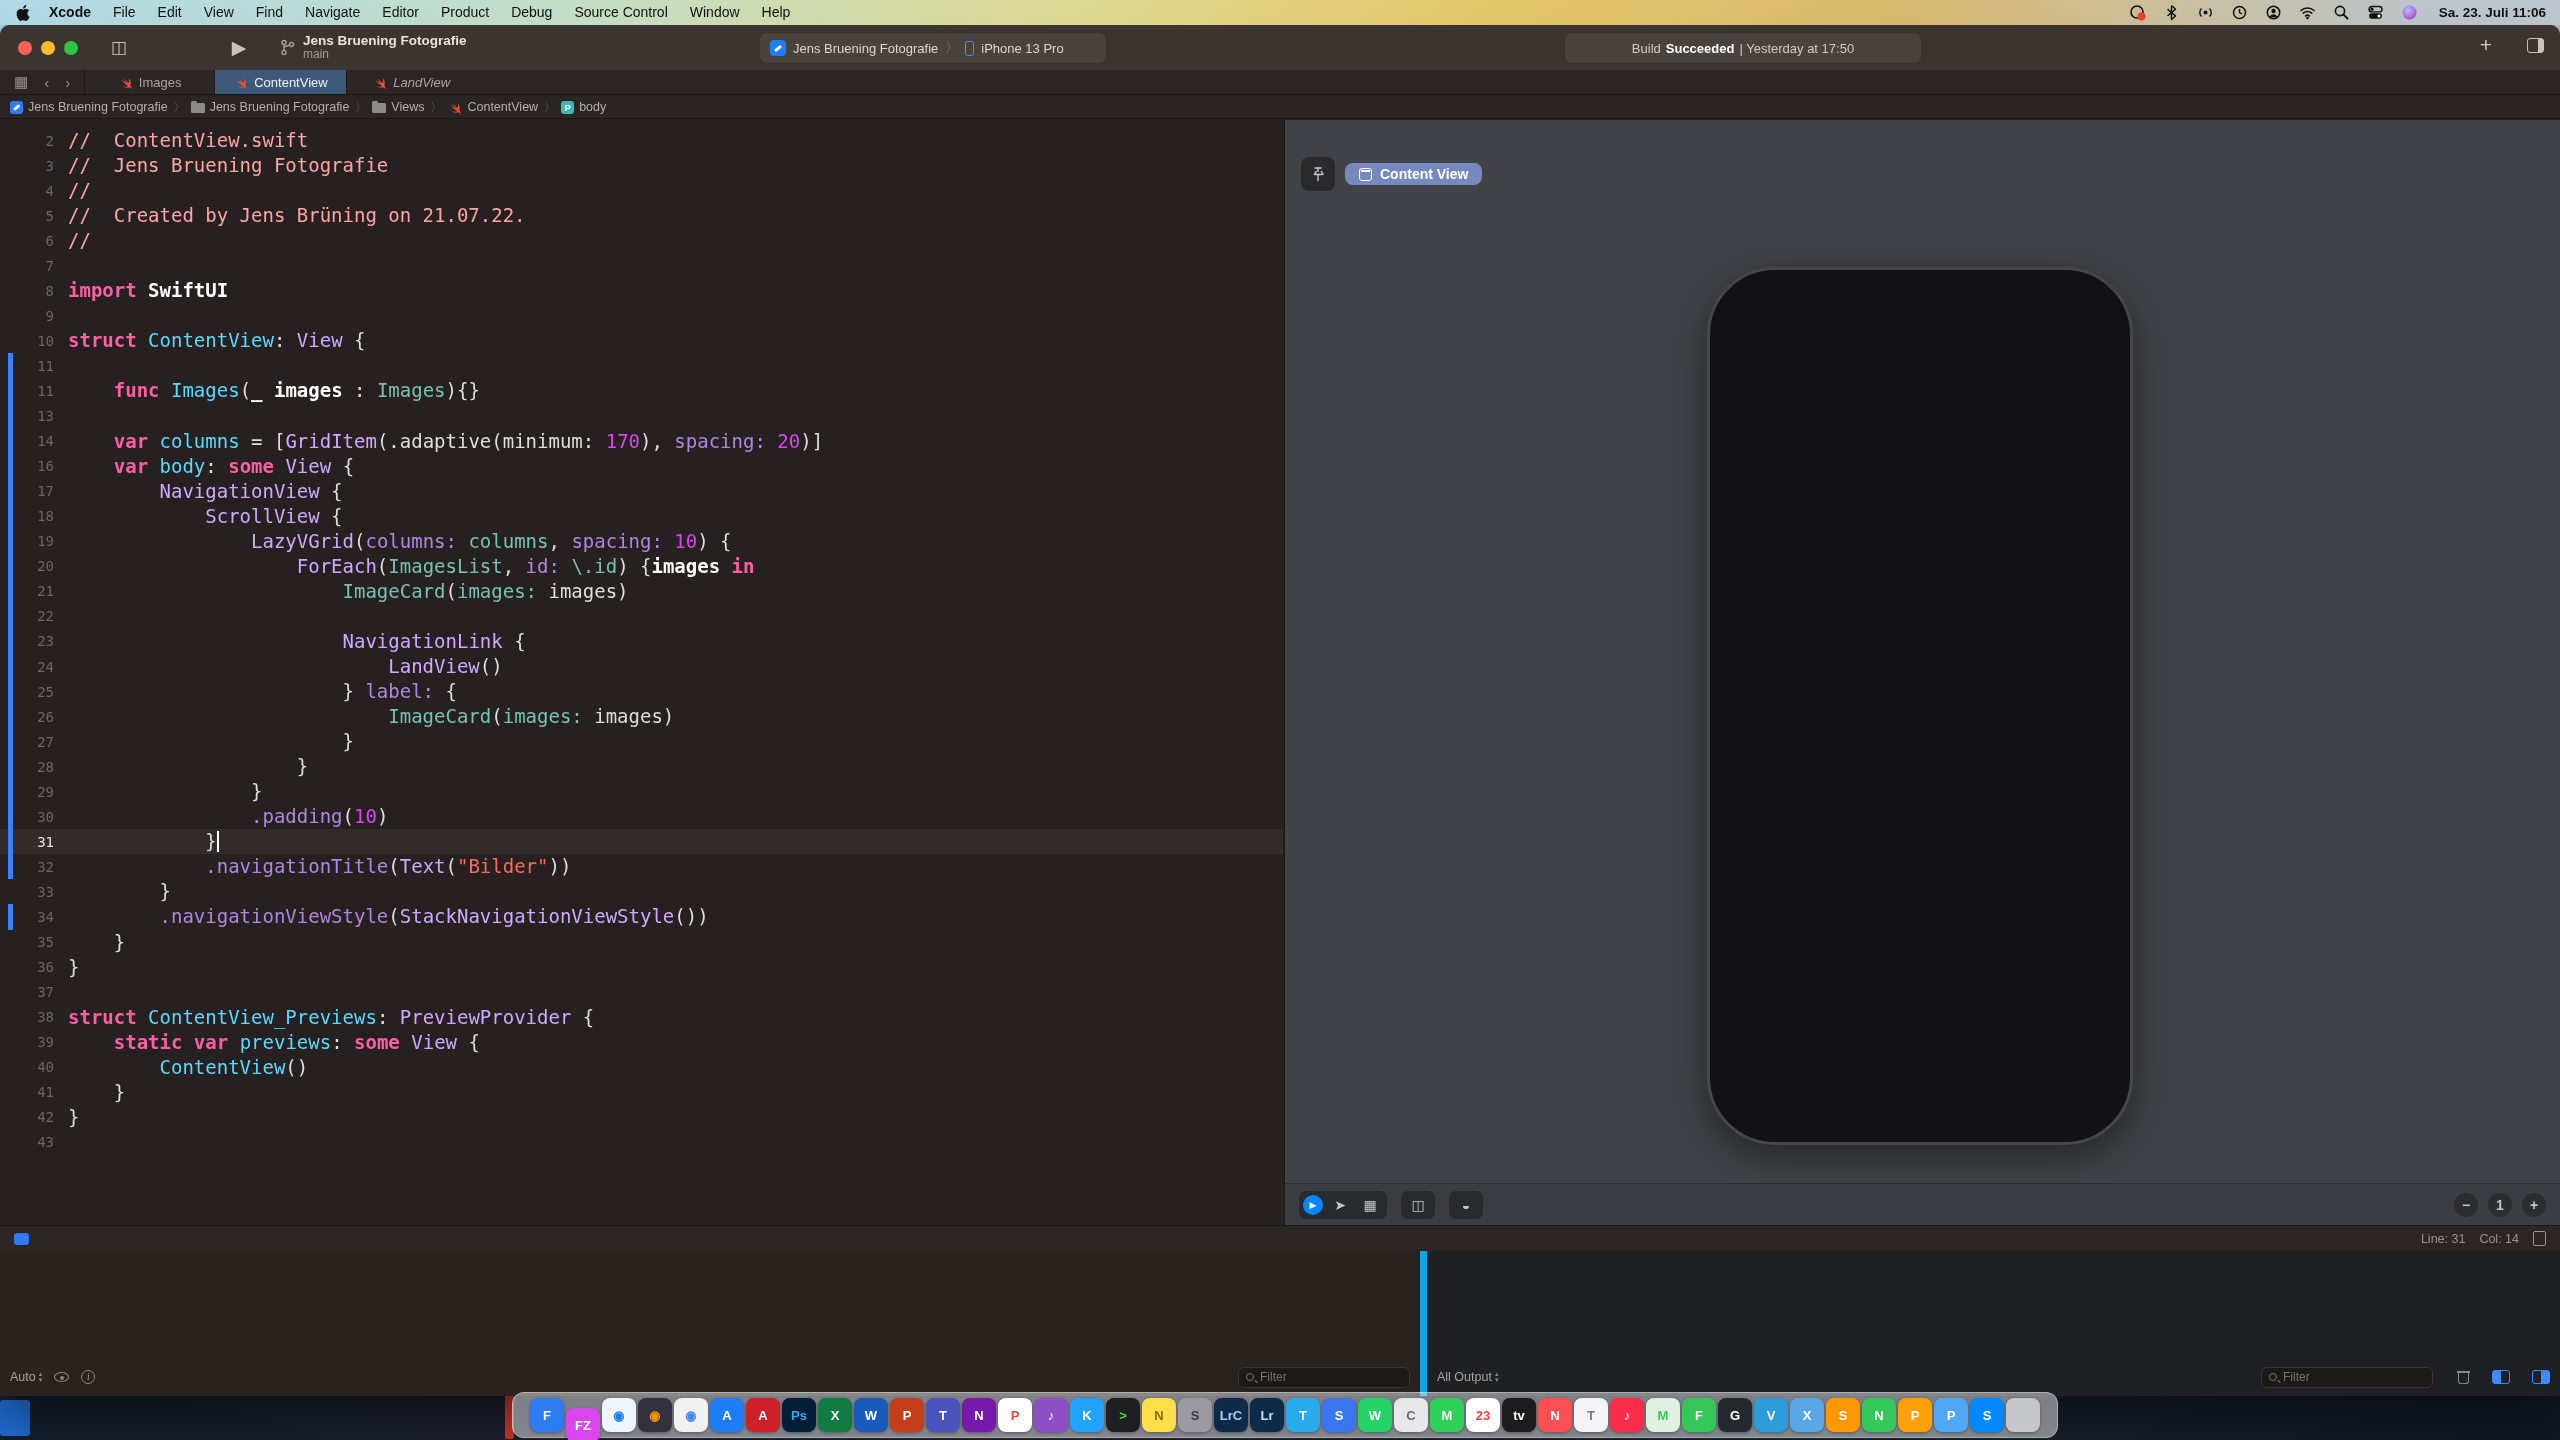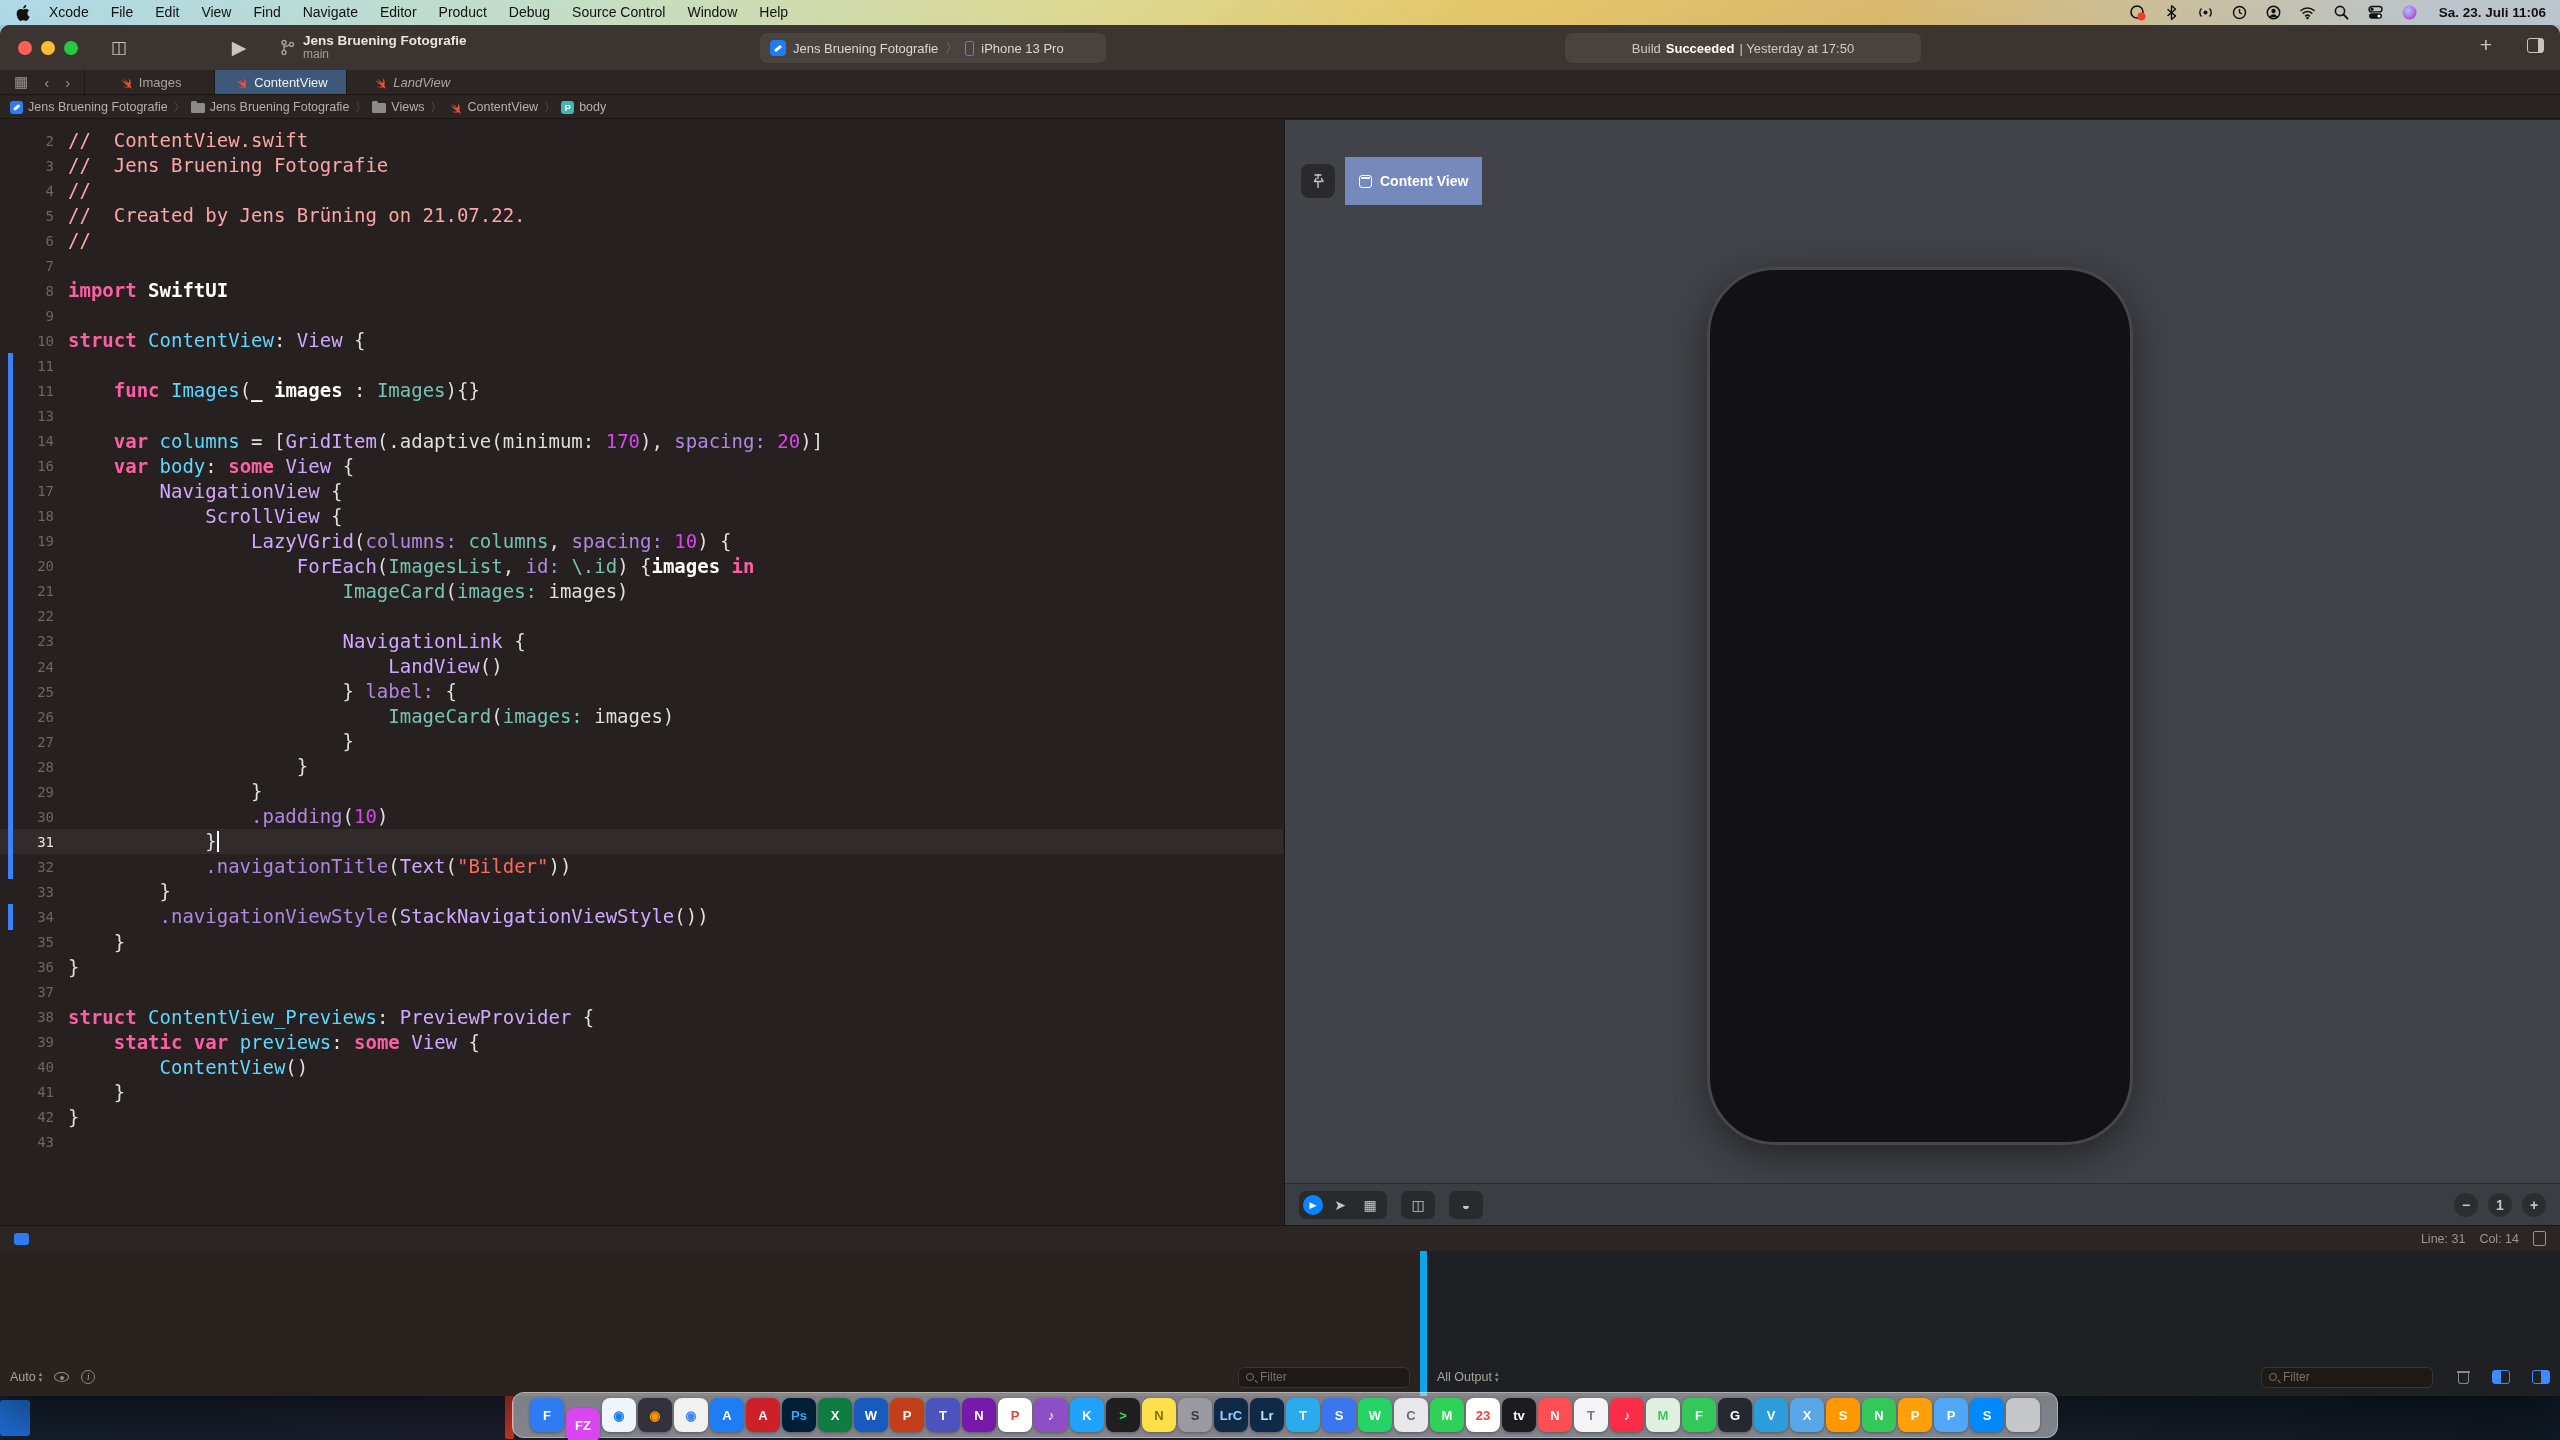--- a/index.html
+++ b/index.html
@@ -13,21 +13,21 @@
     background:linear-gradient(90deg,#15202e 0%,#272231 40%,#1b2430 70%,#111a26 100%); }
   .wall-accent-blue { position:absolute; left:0; bottom:4px; width:30px; height:36px; background:#1f6fd8; border-radius:3px; }
   .wall-accent-red { position:absolute; left:505px; bottom:1px; width:9px; height:46px; background:#cf3a2a; border-radius:2px; }
 
   
   #menubar { position:absolute; top:0; left:0; width:2560px; height:25px;
     background:linear-gradient(90deg,rgba(176,217,231,.92),rgba(197,223,200,.92) 22%,rgba(222,218,148,.92) 42%,rgba(229,199,106,.92) 58%,rgba(217,185,110,.92) 74%,rgba(188,198,206,.92) 95%);
     display:flex; align-items:center; padding:0 14px; font-size:14px; color:#111; z-index:50; }
   #menu-left { display:flex; align-items:center; gap:0; }
   .menu-item { padding:0 11px; height:25px; line-height:25px; white-space:nowrap; }
-  .menu-item.app { font-weight:normal; }
+  .menu-item.app { font-weight:bold; }
   #apple-logo { width:14px; height:16px; margin:0 8px 0 2px; }
   #menu-right { margin-left:auto; display:flex; align-items:center; gap:17px; }
   .status-ic { width:17px; height:17px; position:relative; }
   .status-ic svg { width:100%; height:100%; }
   #menu-clock { font-size:13.5px; font-weight:600; white-space:nowrap; margin-left:4px; }
 
   
   #window { position:absolute; top:25px; left:0; width:2560px; height:1371px;
     background:#262120; border-radius:10px 10px 0 0; overflow:hidden;
     box-shadow:0 20px 60px rgba(0,0,0,.55); }
@@ -88,21 +88,21 @@
   .code { font-family:"DejaVu Sans Mono",monospace; font-size:19px; white-space:pre; line-height:25.05px; }
   .tk-cm{color:#fca5a5} .tk-kw{color:#fc5fa3;font-weight:bold} .tk-pl{color:#dfdfe0}
   .tk-plb{color:#ffffff;font-weight:bold} .tk-cy{color:#5dd8ff} .tk-lv{color:#d0a8ff}
   .tk-mn{color:#78c2b3} .tk-pu{color:#b087e0} .tk-nm{color:#d946ef} .tk-st{color:#fc6a5d}
   .caret { display:inline-block; width:2px; height:21px; background:#fff; vertical-align:-4px; }
 
   
   #canvas { position:absolute; top:95px; left:1284px; width:1276px; height:1105px; background:#414348; border-left:1px solid #19191b; }
   #canvas-header { position:absolute; top:37px; left:16px; display:flex; gap:10px; align-items:center; }
   #pin-btn { width:34px; height:34px; border-radius:8px; background:#2a2a2d; display:flex; align-items:center; justify-content:center; }
-  #cv-chip { height:48px; border-radius:0; background:#7589bc; display:flex; align-items:center; gap:8px; padding:0 14px; color:#fff; font-size:14px; font-weight:600; }
+  #cv-chip { height:22px; border-radius:8px; background:#7589bc; display:flex; align-items:center; gap:8px; padding:0 14px; color:#fff; font-size:14px; font-weight:600; }
   #cv-chip .chip-ic { width:13px; height:13px; border:1.6px solid #fff; border-radius:3px; position:relative; }
   #cv-chip .chip-ic::after { content:""; position:absolute; left:1px; top:1px; right:1px; height:2.5px; background:#fff; }
 
   
   #phone { position:absolute; left:422px; top:147px; width:426px; height:878px; background:#121214; border-radius:68px;
     border:3px solid #47474b; box-shadow:0 12px 40px rgba(0,0,0,.45); }
 
   
   #cv-toolbar { position:absolute; left:0; right:0; bottom:0; height:42px; background:#3a3d41; border-top:1px solid #2c2e31;
     display:flex; align-items:center; padding:0 14px; gap:14px; }

